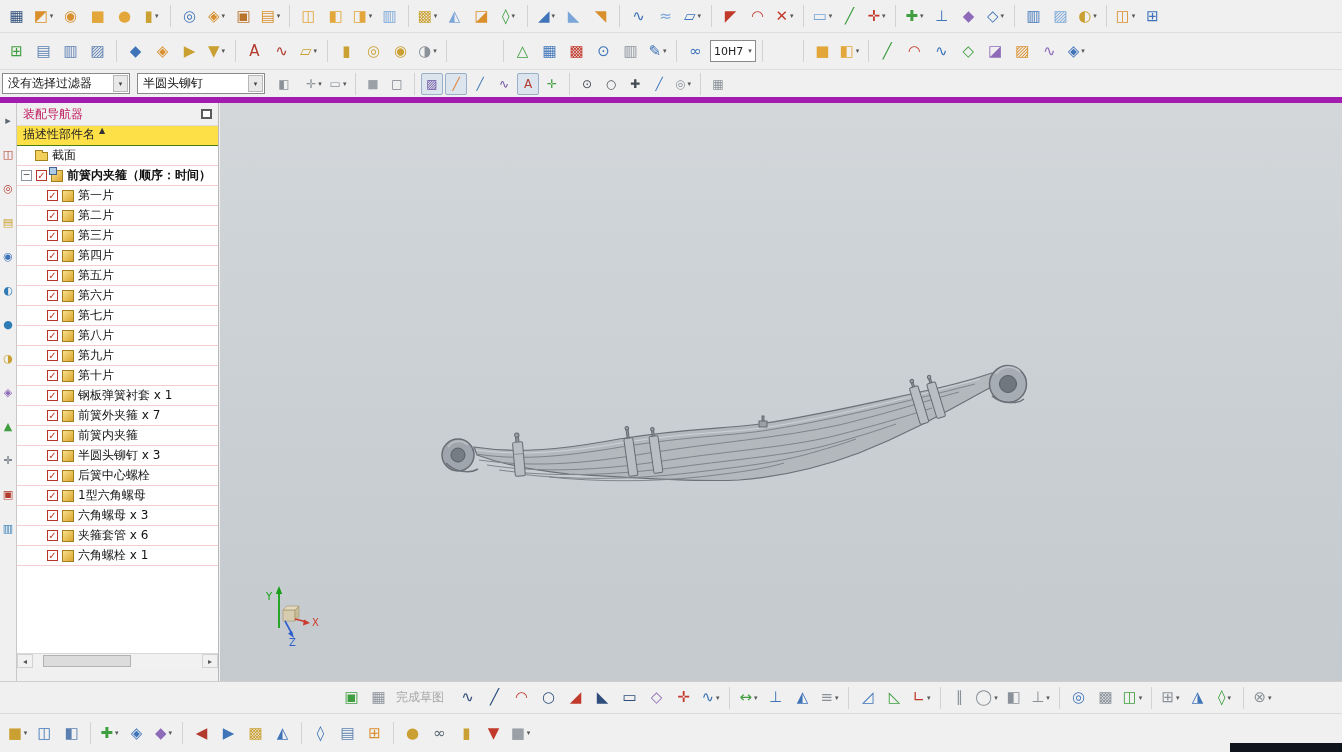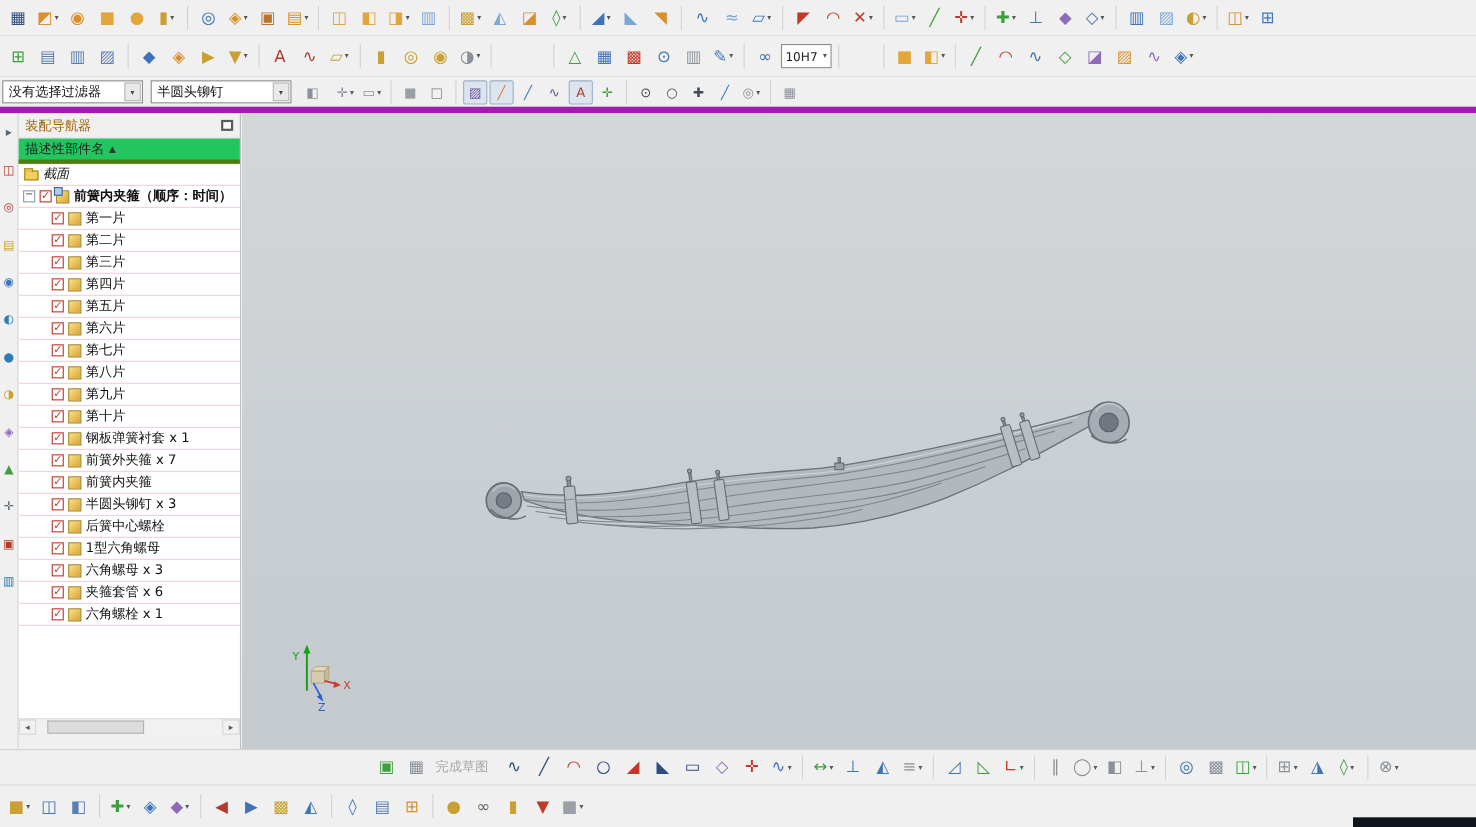--- a/index.html
+++ b/index.html
@@ -26,23 +26,23 @@
   .tclabel{font-size:11px;color:#222;margin-right:3px;}
   
   .combo{display:inline-flex;align-items:center;justify-content:space-between;width:128px;height:21px;background:#ffffff;border:1px solid #8a8a8a;font-size:12px;color:#111;padding:0 1px 0 5px;margin-right:7px;box-sizing:border-box;}
   .combo .carrow{width:15px;height:17px;background:#e9e9e9;border:1px solid #b7b7b7;display:flex;align-items:center;justify-content:center;font-size:7px;color:#444;box-sizing:border-box;}
   
   .leftstrip{position:absolute;left:0;top:103px;width:17px;bottom:71px;background:#f0f0f0;border-right:1px solid #c9c9c9;box-sizing:border-box;display:flex;flex-direction:column;align-items:center;overflow:hidden;}
   .leftstrip .tbtn{min-width:15px;width:15px;height:16px;margin:8px 0 8px 0;}
   .leftstrip .tbtn .glyph{font-size:11px;}
   
   .panel{position:absolute;left:17px;top:103px;width:202px;bottom:71px;background:#f0f0f0;border-right:1px solid #b9b9b9;box-sizing:border-box;display:flex;flex-direction:column;}
-  .ptitle{height:22px;display:flex;align-items:center;justify-content:space-between;padding:0 6px;font-size:12px;color:#a16207;border-bottom:1px solid #dadada;}
+  .ptitle{height:22px;display:flex;align-items:center;justify-content:space-between;padding:0 6px;font-size:12px;color:#be185d;border-bottom:1px solid #dadada;}
   .pin{width:11px;height:10px;border:2px solid #5a5a5a;box-sizing:border-box;background:#fff;}
-  .phead{height:19px;background:#22c55e;border-bottom:4px solid #4d7c0f;display:flex;align-items:center;padding-left:6px;font-size:12px;color:#222;gap:4px;}
+  .phead{height:19px;background:#fde047;border-bottom:1px solid #4d7c0f;display:flex;align-items:flex-start;padding-left:6px;font-size:12px;color:#222;gap:4px;}
   .sortglyph{font-size:8px;color:#333;}
   .tree{flex:1;background:#ffffff;overflow:hidden;}
   .trow{display:flex;align-items:center;height:20px;border-bottom:1px solid #f3ccd1;box-sizing:border-box;background:#fff;}
   .expander{width:9px;height:9px;border:1px solid #8d97a1;background:#fff;font-size:9px;line-height:7px;text-align:center;color:#333;margin-right:4px;flex:0 0 auto;box-sizing:content-box;}
   .cb{width:11px;height:11px;border:1px solid #b8352a;background:#fff;color:#c0392b;font-size:10px;font-weight:bold;line-height:10px;text-align:center;margin-right:4px;flex:0 0 auto;box-sizing:border-box;}
   .t-icon{width:12px;height:12px;margin-right:4px;flex:0 0 auto;box-sizing:border-box;}
   .icon-part{background:linear-gradient(135deg,#f7e08a,#dca62f);border:1px solid #a37d1e;}
   .icon-assembly{background:linear-gradient(135deg,#f7e08a,#dca62f);border:1px solid #a37d1e;position:relative;}
   .icon-assembly::after{content:"";position:absolute;left:-3px;top:-4px;width:6px;height:6px;background:#aecbe8;border:1px solid #44618c;}
   .icon-folder{width:13px;height:9px;background:#f3cf5c;border:1px solid #a3841c;position:relative;margin-top:2px;}
@@ -449,21 +449,21 @@
 <div class="panel">
   <div class="ptitle">
     <span>装配导航器</span>
     <span class="pin"></span>
   </div>
   <div class="phead">
     <span>描述性部件名</span>
     <span class="sortglyph">▲</span>
   </div>
   <div class="tree">
-      <div class="trow" data-type="folder" style="padding-left: 5px; font-style: italic;">
+      <div class="trow" data-type="folder" style="padding-left: 18px;">
         <span class="t-icon icon-folder"></span>
         <span class="tlabel">截面</span>
       </div>
       <div class="trow" data-type="assembly" style="padding-left: 4px;">
         <span class="expander">−</span>
         <span class="cb">✓</span>
         <span class="t-icon icon-assembly"></span>
         <span class="tlabel">前簧内夹箍（顺序：时间）</span>
       </div>
       <div class="trow" data-type="part" style="padding-left: 30px;">

